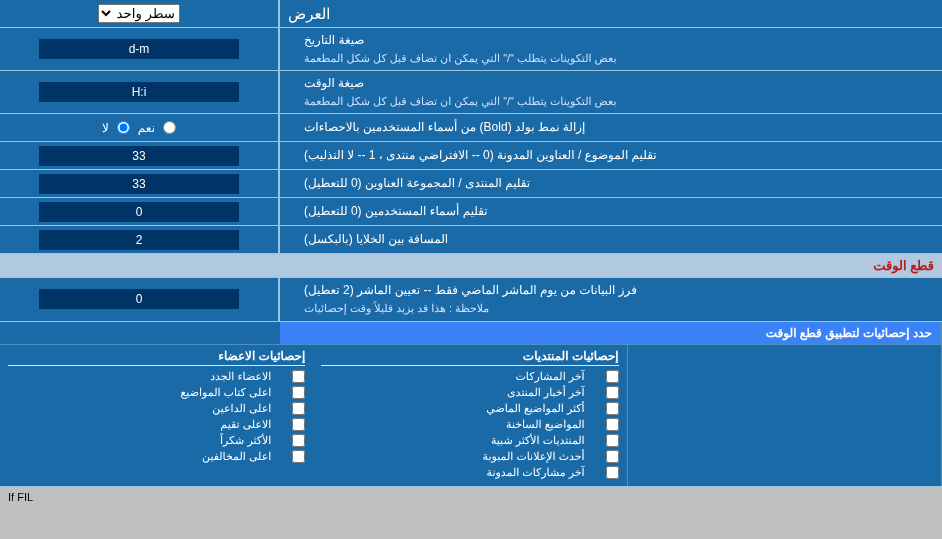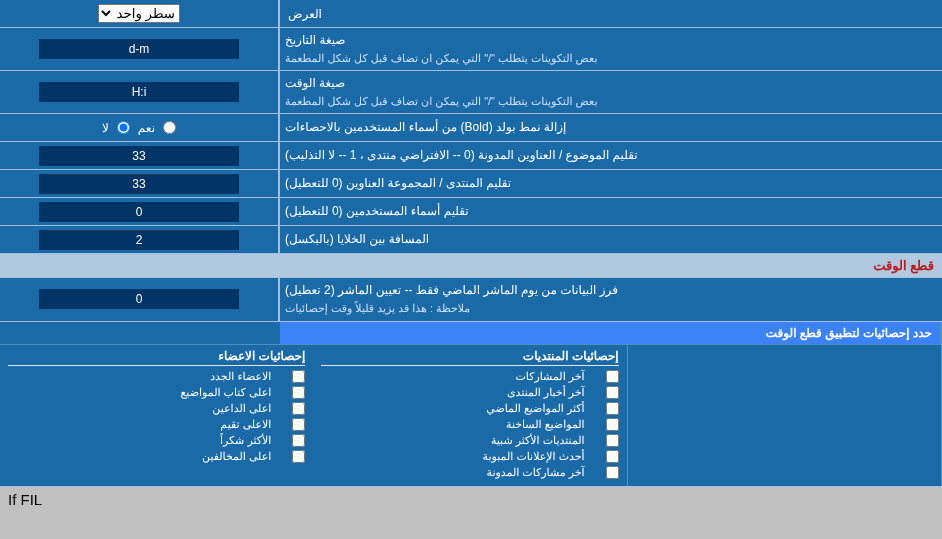--- a/index.html
+++ b/index.html
@@ -17,21 +17,21 @@
     .row {
       display: flex;
       border-bottom: 1px solid #a0c0e0;
       min-height: 28px;
       align-items: stretch;
     }
     .row-label {
       flex: 1;
       background: #1a6aa8;
       color: #fff;
-      padding: 4px 5px;
+      padding: 4px 24px;
       display: flex;
       align-items: center;
       justify-content: flex-end;
       font-size: 12px;
       text-align: right;
       line-height: 1.4;
     }
     .row-input {
       width: 280px;
       background: #1a6aa8;
@@ -110,21 +110,21 @@
       min-height: 28px;
     }
     .top-row-label {
       flex: 1;
       background: #1a6aa8;
       color: #fff;
       padding: 4px 8px;
       display: flex;
       align-items: center;
       justify-content: flex-end;
-      font-size: 12px;
+      font-size: 15px;
     }
     .top-row-input {
       width: 280px;
       background: #1a6aa8;
       display: flex;
       align-items: center;
       justify-content: center;
       padding: 3px 6px;
       border-right: 2px solid #a0c0e0;
     }
@@ -310,16 +310,16 @@
           <label>الأكثر شكراً</label>
         </div>
         <div class="checkbox-item">
           <input type="checkbox" style="">
           <label>اعلى المخالفين</label>
         </div>
       </div>
     </div>
   </div>
 
-  <div style="background:#c0c0c0; padding:4px 8px; font-size:15px; color:#000; text-align:left;">
+  <div style="background:#c0c0c0; padding:4px 8px; font-size:11px; color:#000; text-align:left;">
     <span>If FIL</span>
   </div>
 </div>
 
 </body></html>

